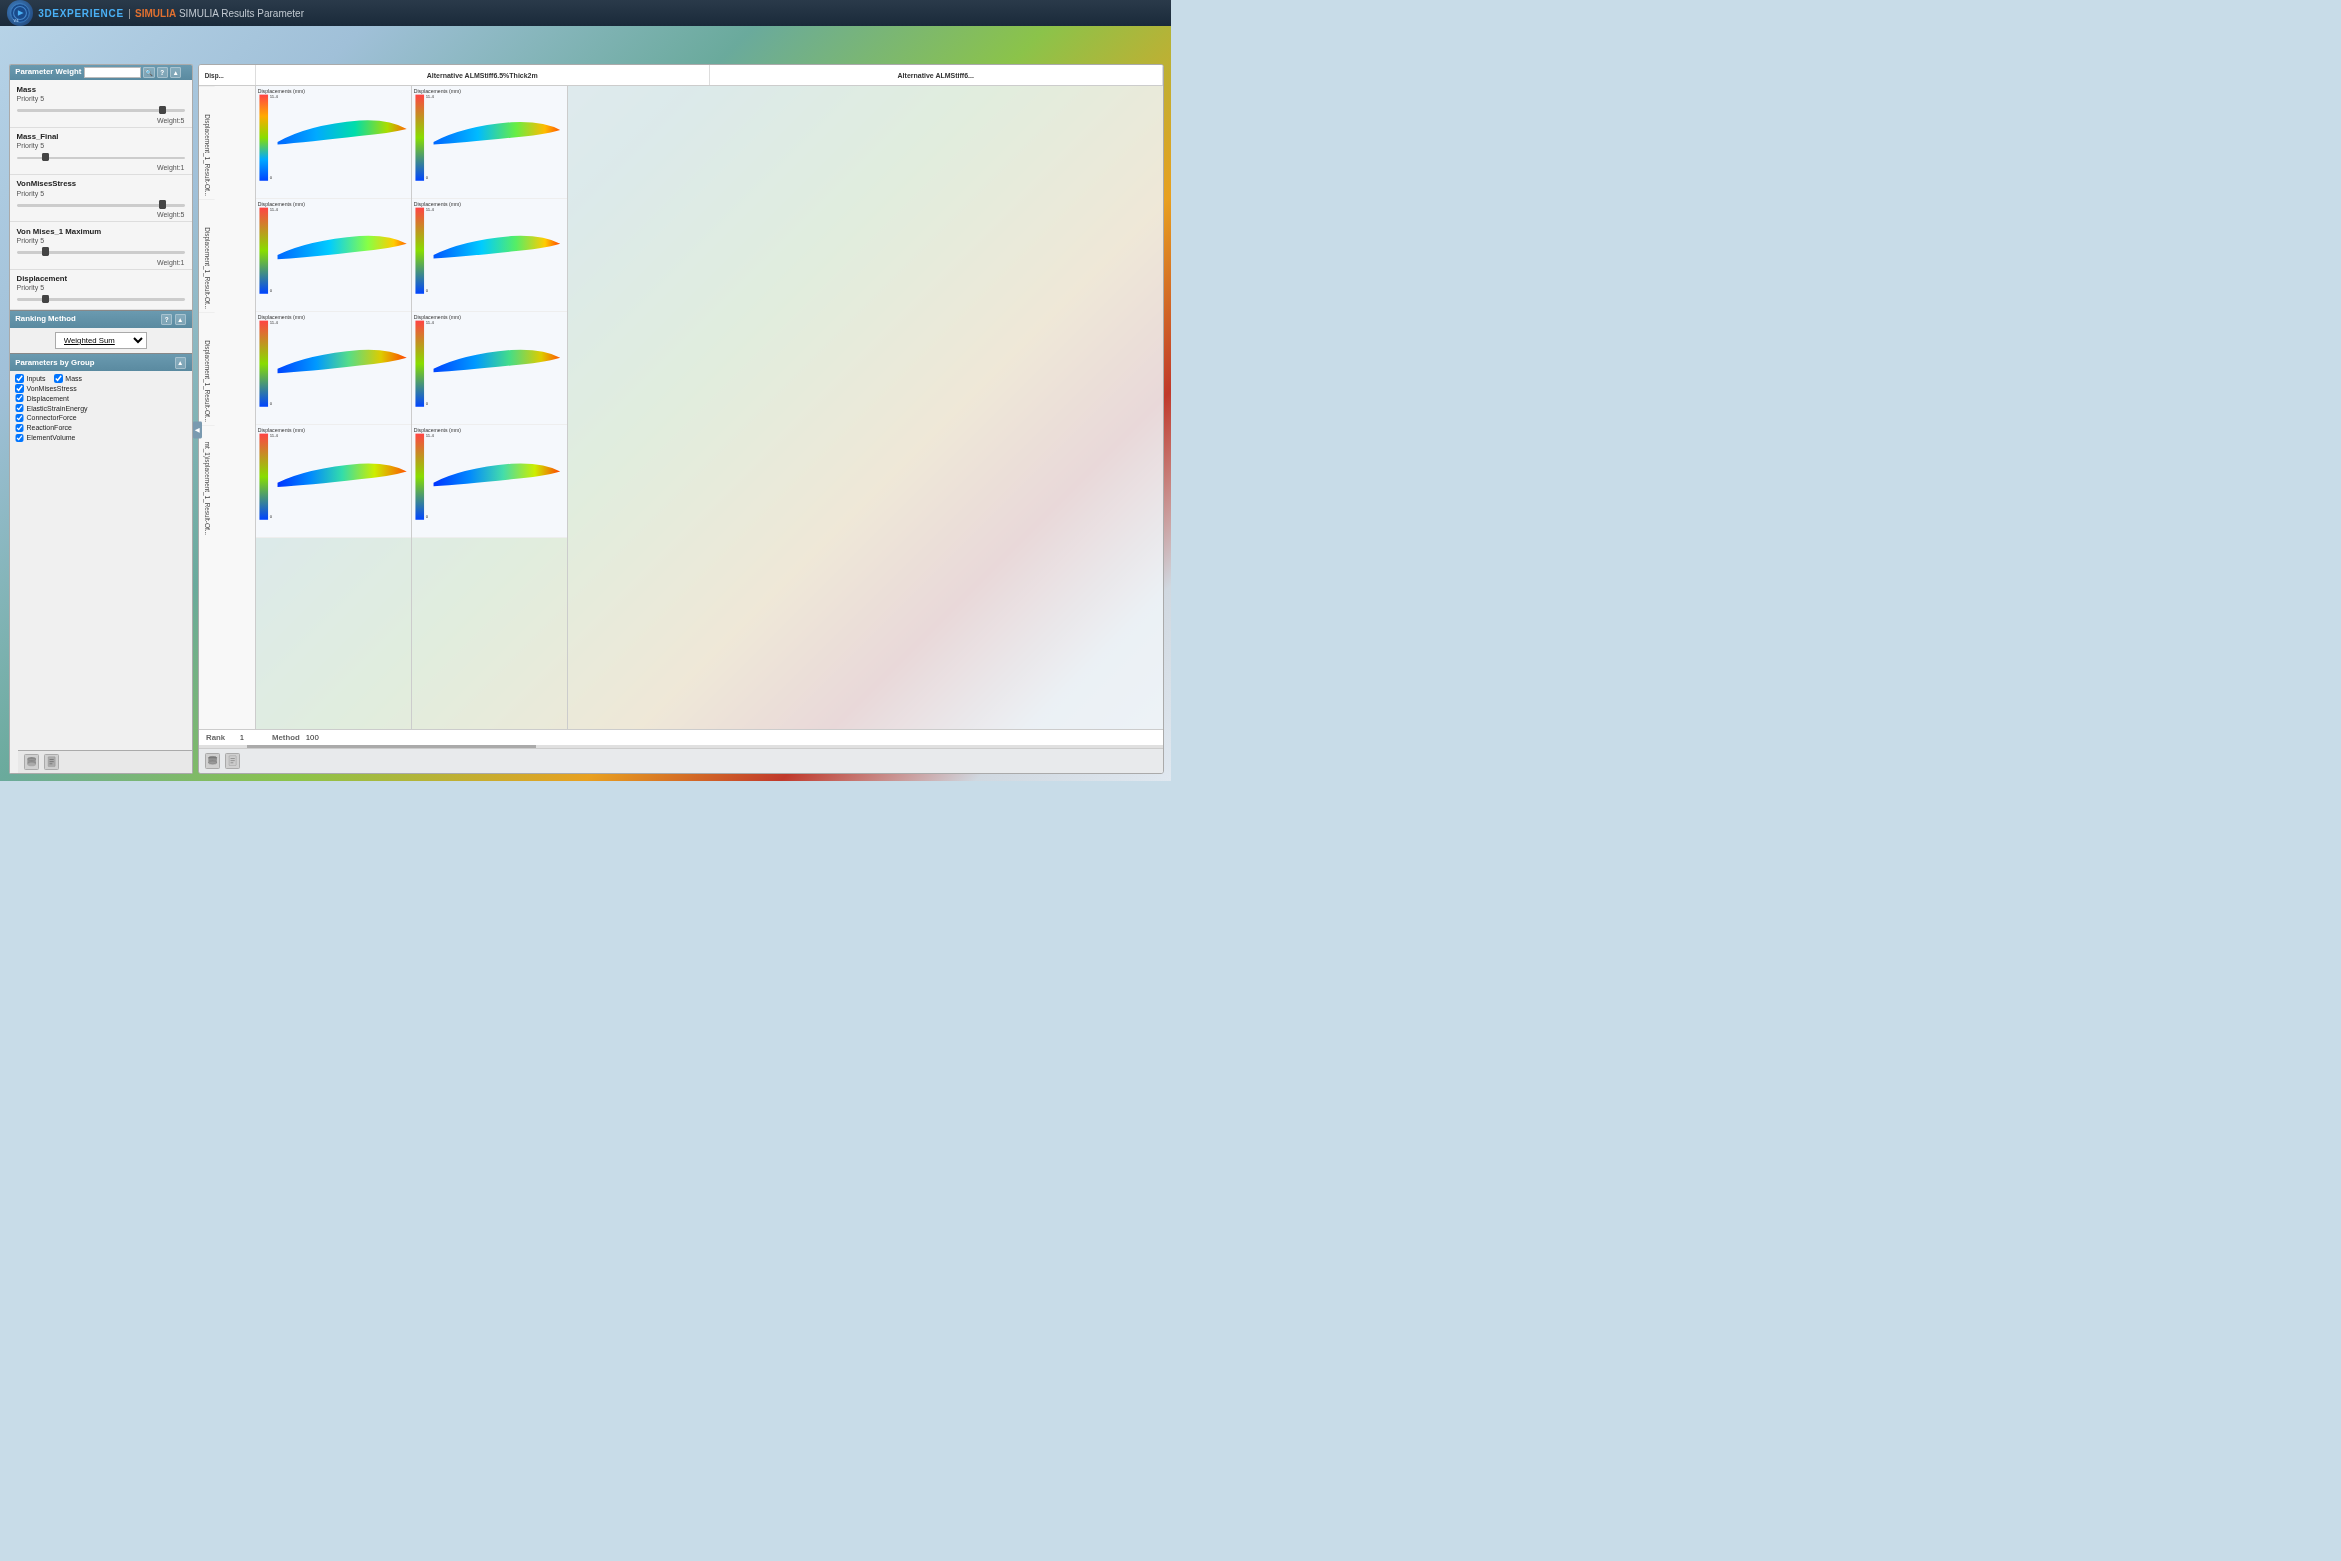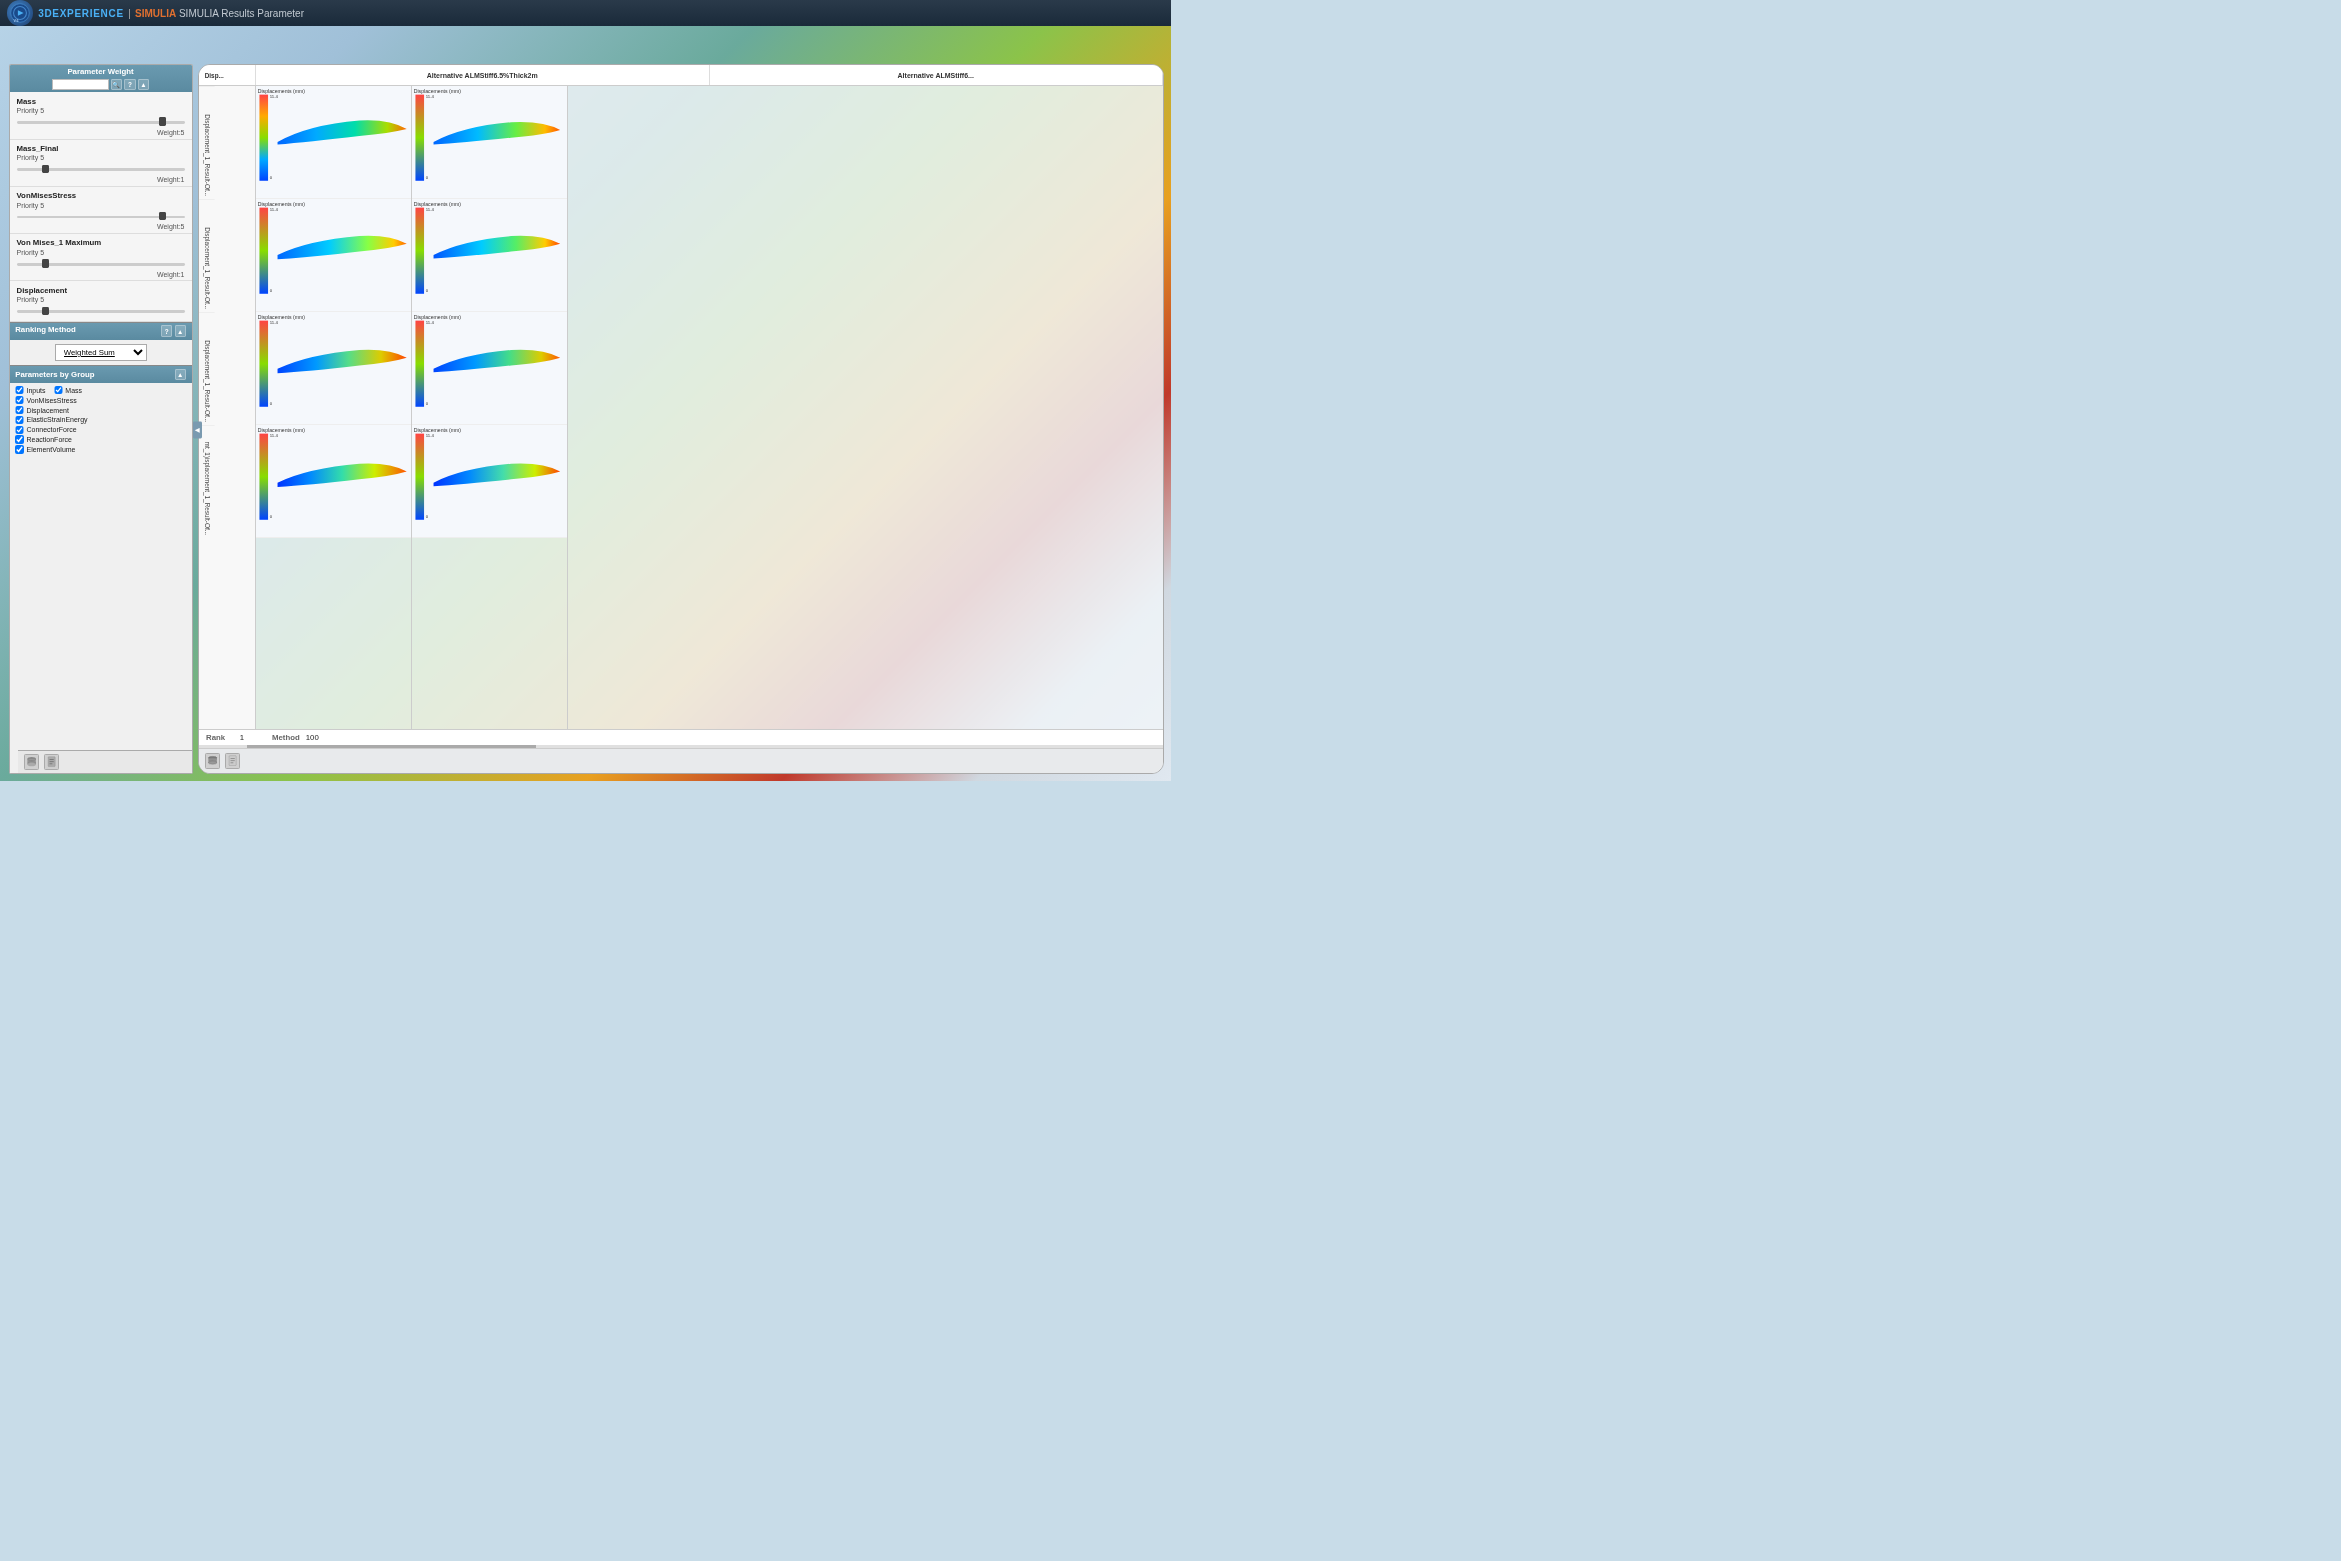--- a/index.html
+++ b/index.html
@@ -87,23 +87,22 @@
       height: 12.8px;
     }
 
     .param-weight-header {
       background: linear-gradient(to bottom, #6a9ab0, #5a8aa0);
       color: white;
       padding: 2.1px 5.7px;
       font-size: 7.8px;
       font-weight: bold;
       display: flex;
-      align-items: center;
+      align-items: flex-start;
       gap: 2.8px;
-      flex-direction: column;
     }
 
     .scrollable-content {
       flex: 1;
       overflow-y: auto;
       overflow-x: hidden;
     }
 
     .param-item {
       padding: 4.3px 7px 2.8px 7px;
@@ -261,21 +260,21 @@
 
     
     .main-content {
       position: absolute;
       top: 64px;
       left: 198px;
       right: 7px;
       bottom: 7px;
       background: rgba(240, 244, 248, 0.85);
       border: 0.7px solid #aaa;
-      border-radius: 12px;
+      border-radius: 3px;
       z-index: 5;
       display: flex;
       flex-direction: column;
       overflow: hidden;
     }
 
     .results-header {
       display: flex;
       background: white;
       border-bottom: 0.7px solid #ccc;

